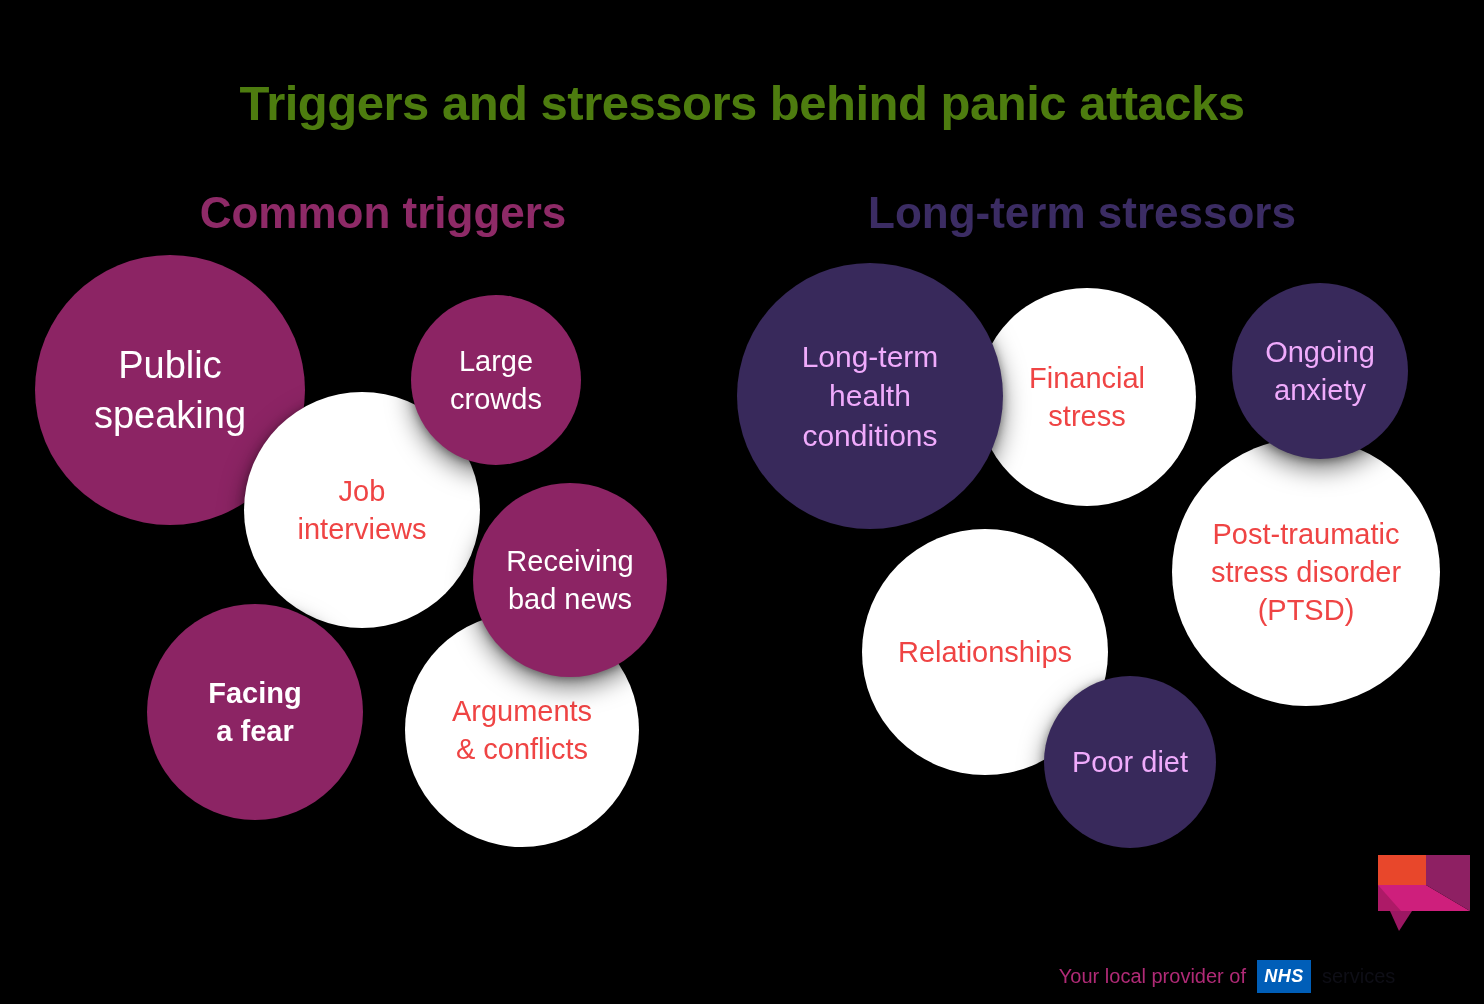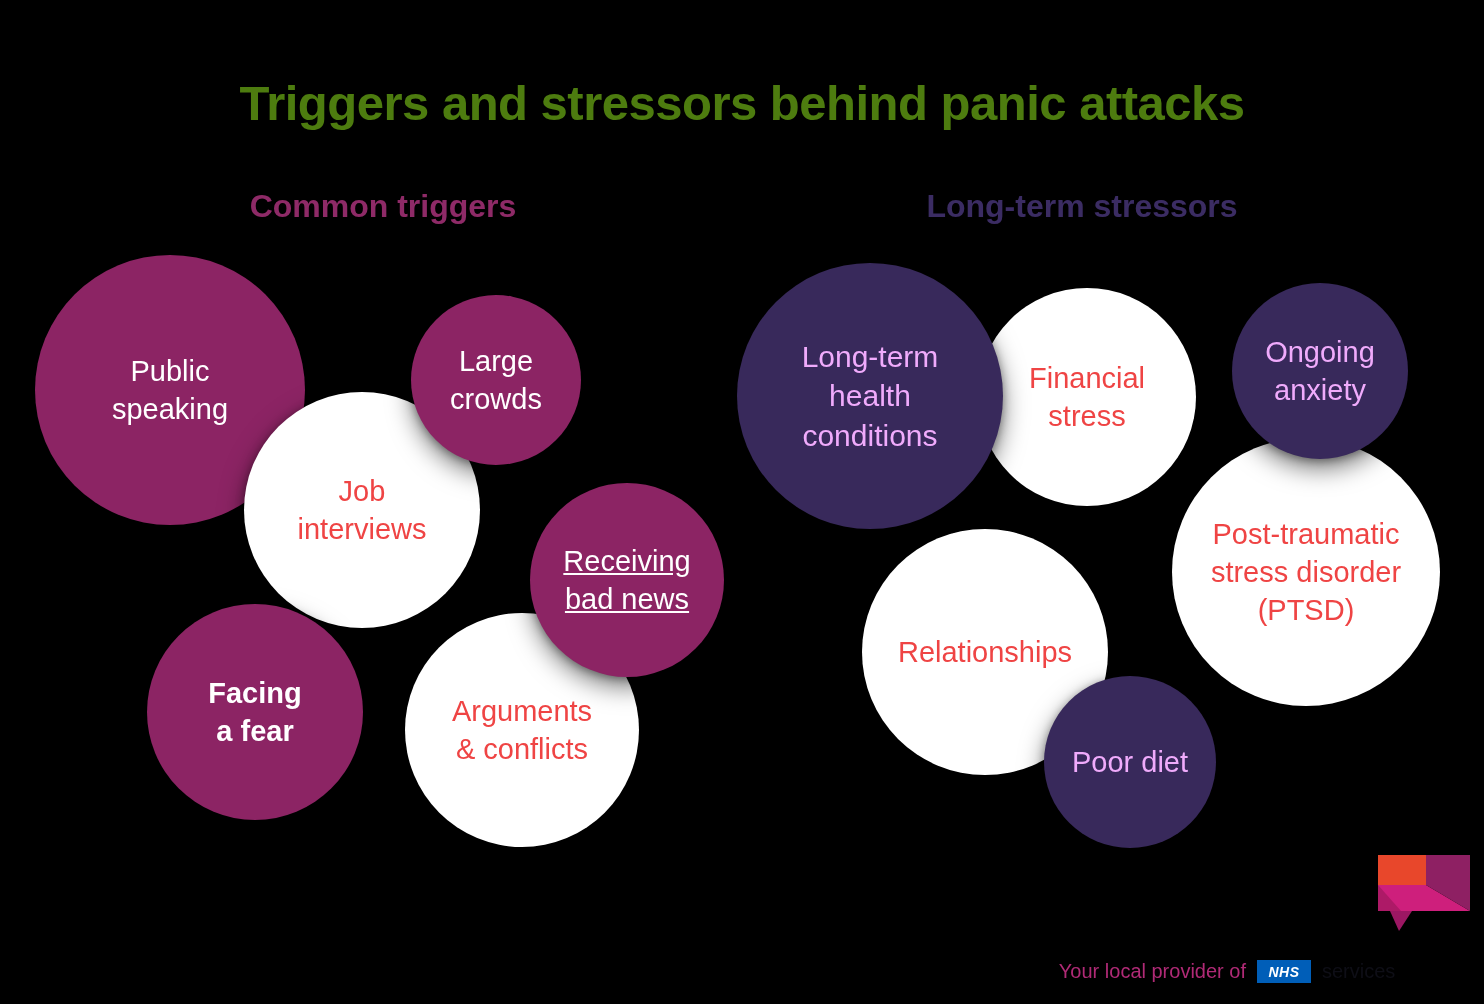--- a/index.html
+++ b/index.html
@@ -16,21 +16,21 @@
     top: 42px; left: 0; width: 100%;
     text-align: center;
     font-size: 49px;
     font-weight: 700;
     letter-spacing: -0.5px;
     color: #4d7c0f;
   }
   .group-heading {
     position: absolute;
     transform: translateX(-50%);
-    font-size: 32px;
+    font-size: 44px;
     font-weight: 700;
     white-space: nowrap;
   }
   #heading-common { left: 383px; top: 188px; color: #8E2A67; }
   #heading-stressors { left: 1082px; top: 188px; color: #3B2C63; }
 
   .bubble {
     position: absolute;
     border-radius: 50%;
     display: flex;
@@ -57,23 +57,23 @@
   }
   .footer-provider {
     color: #B02A76;
     font-size: 20px;
   }
   .nhs-box {
     background: #005EB8;
     color: #FFFFFF;
     font-style: italic;
     font-weight: 700;
-    font-size: 14px;
+    font-size: 18px;
     width: 54px;
-    height: 23px;
+    height: 33px;
     display: flex;
     align-items: center;
     justify-content: center;
     letter-spacing: 0.5px;
   }
   .footer-services {
     color: #0E0E16; 
     font-size: 20px;
     width: 148px;
   }
@@ -88,29 +88,29 @@
 </head>
 <body>
 
 <div id="stage">
 
   <h1 class="page-title">Triggers and stressors behind panic attacks</h1>
 
   <div class="group-heading" id="heading-common">Common triggers</div>
   <div class="group-heading" id="heading-stressors">Long-term stressors</div>
 
-  <div class="bubble magenta" style="left:35px;  top:255px; width:270px; height:270px; font-size:29px;">Public
+  <div class="bubble magenta" style="left:35px;  top:255px; width:270px; height:270px; font-size:38px;">Public
 speaking</div>
   <div class="bubble white" style="left:244px; top:392px; width:236px; height:236px;">Job
 interviews</div>
   <div class="bubble white" style="left:405px; top:613px; width:234px; height:234px;">Arguments
 &amp; conflicts</div>
   <div class="bubble magenta" style="left:411px; top:295px; width:170px; height:170px;">Large
 crowds</div>
-  <div class="bubble magenta" style="left:530px; top:483px; width:194px; height:194px;text-decoration:underline;">Receiving
+  <div class="bubble magenta" style="left:473px; top:483px; width:194px; height:194px;">Receiving
 bad news</div>
   <div class="bubble magenta" style="left:147px; top:604px; width:216px; height:216px;font-weight:bold;">Facing
 a fear</div>
 
   <div class="bubble white" style="left:978px;  top:288px; width:218px; height:218px;">Financial
 stress</div>
   <div class="bubble dark" style="left:737px;  top:263px; width:266px; height:266px; font-size:30px;">Long-term
 health
 conditions</div>
   <div class="bubble white" style="left:862px;  top:529px; width:246px; height:246px;">Relationships</div>

